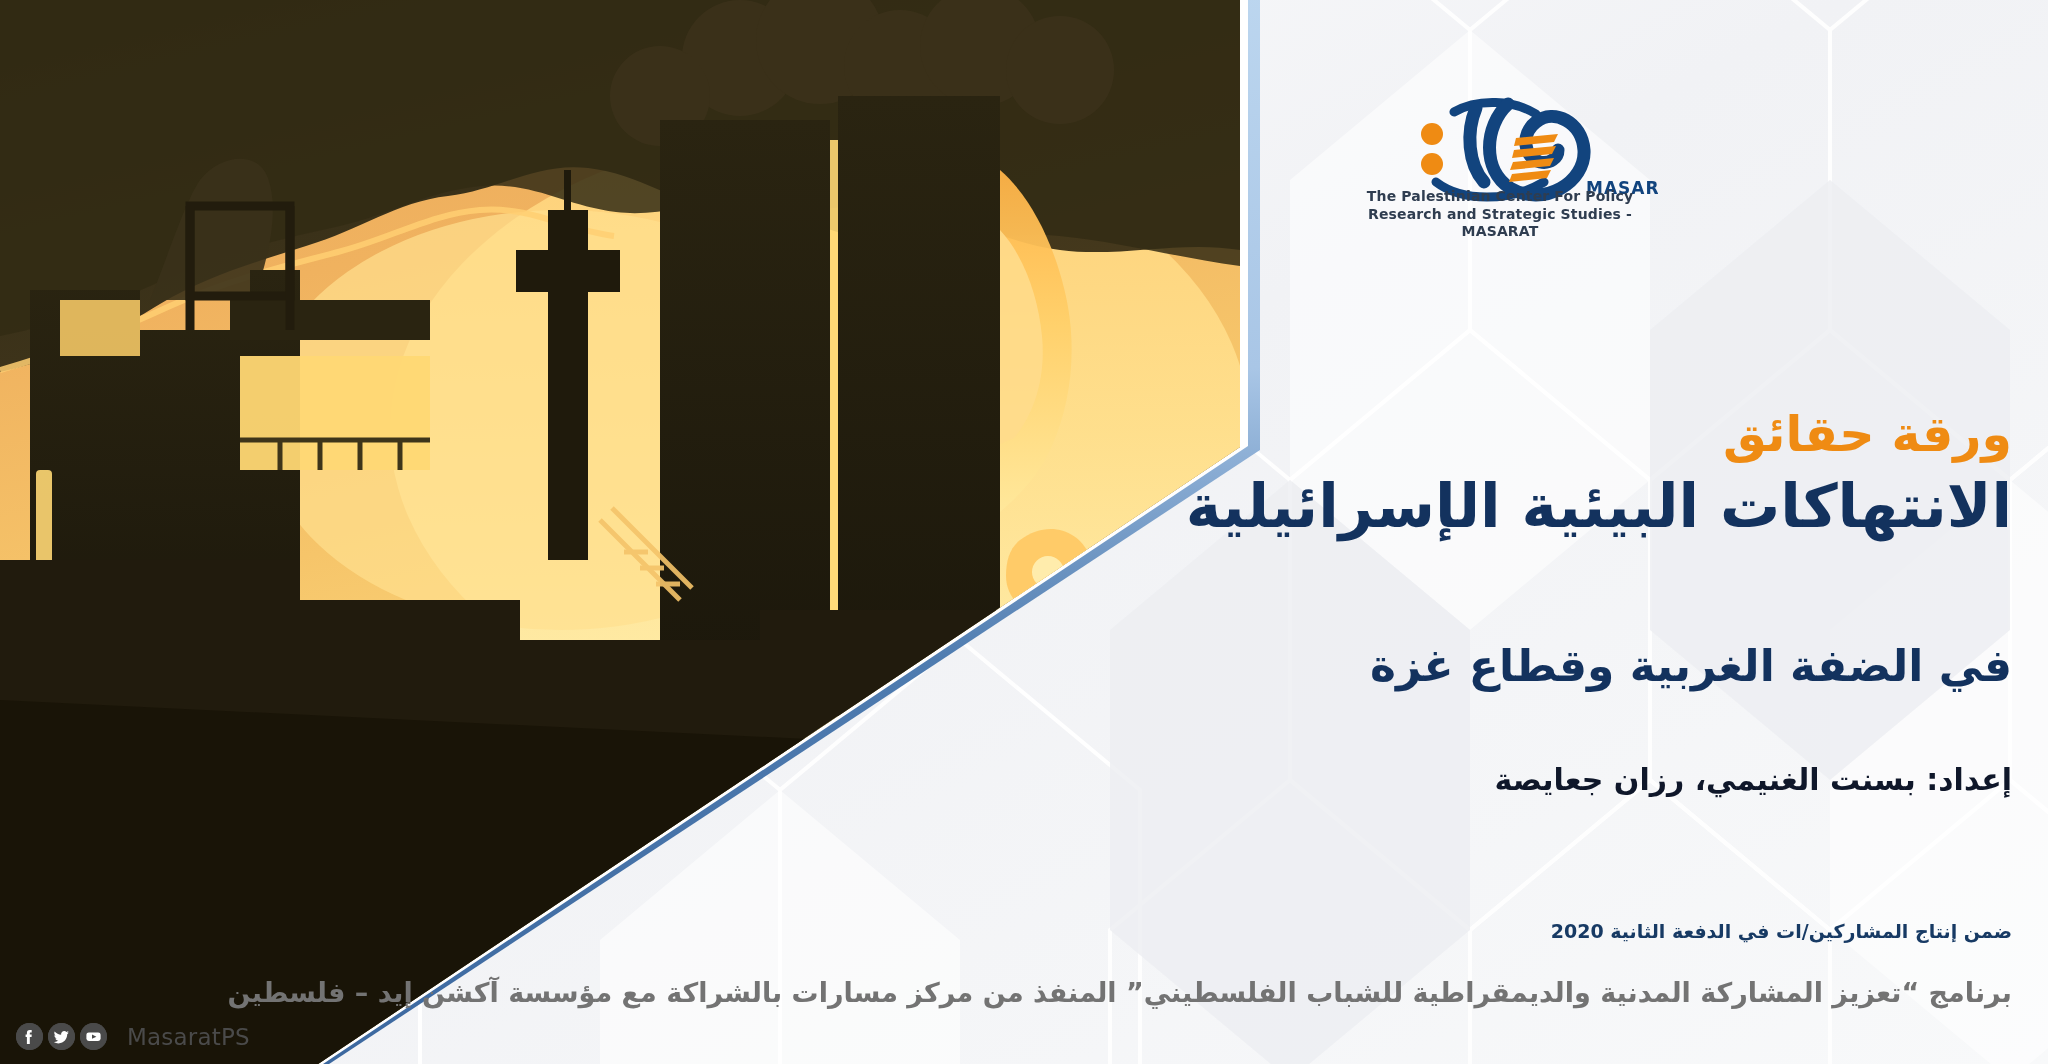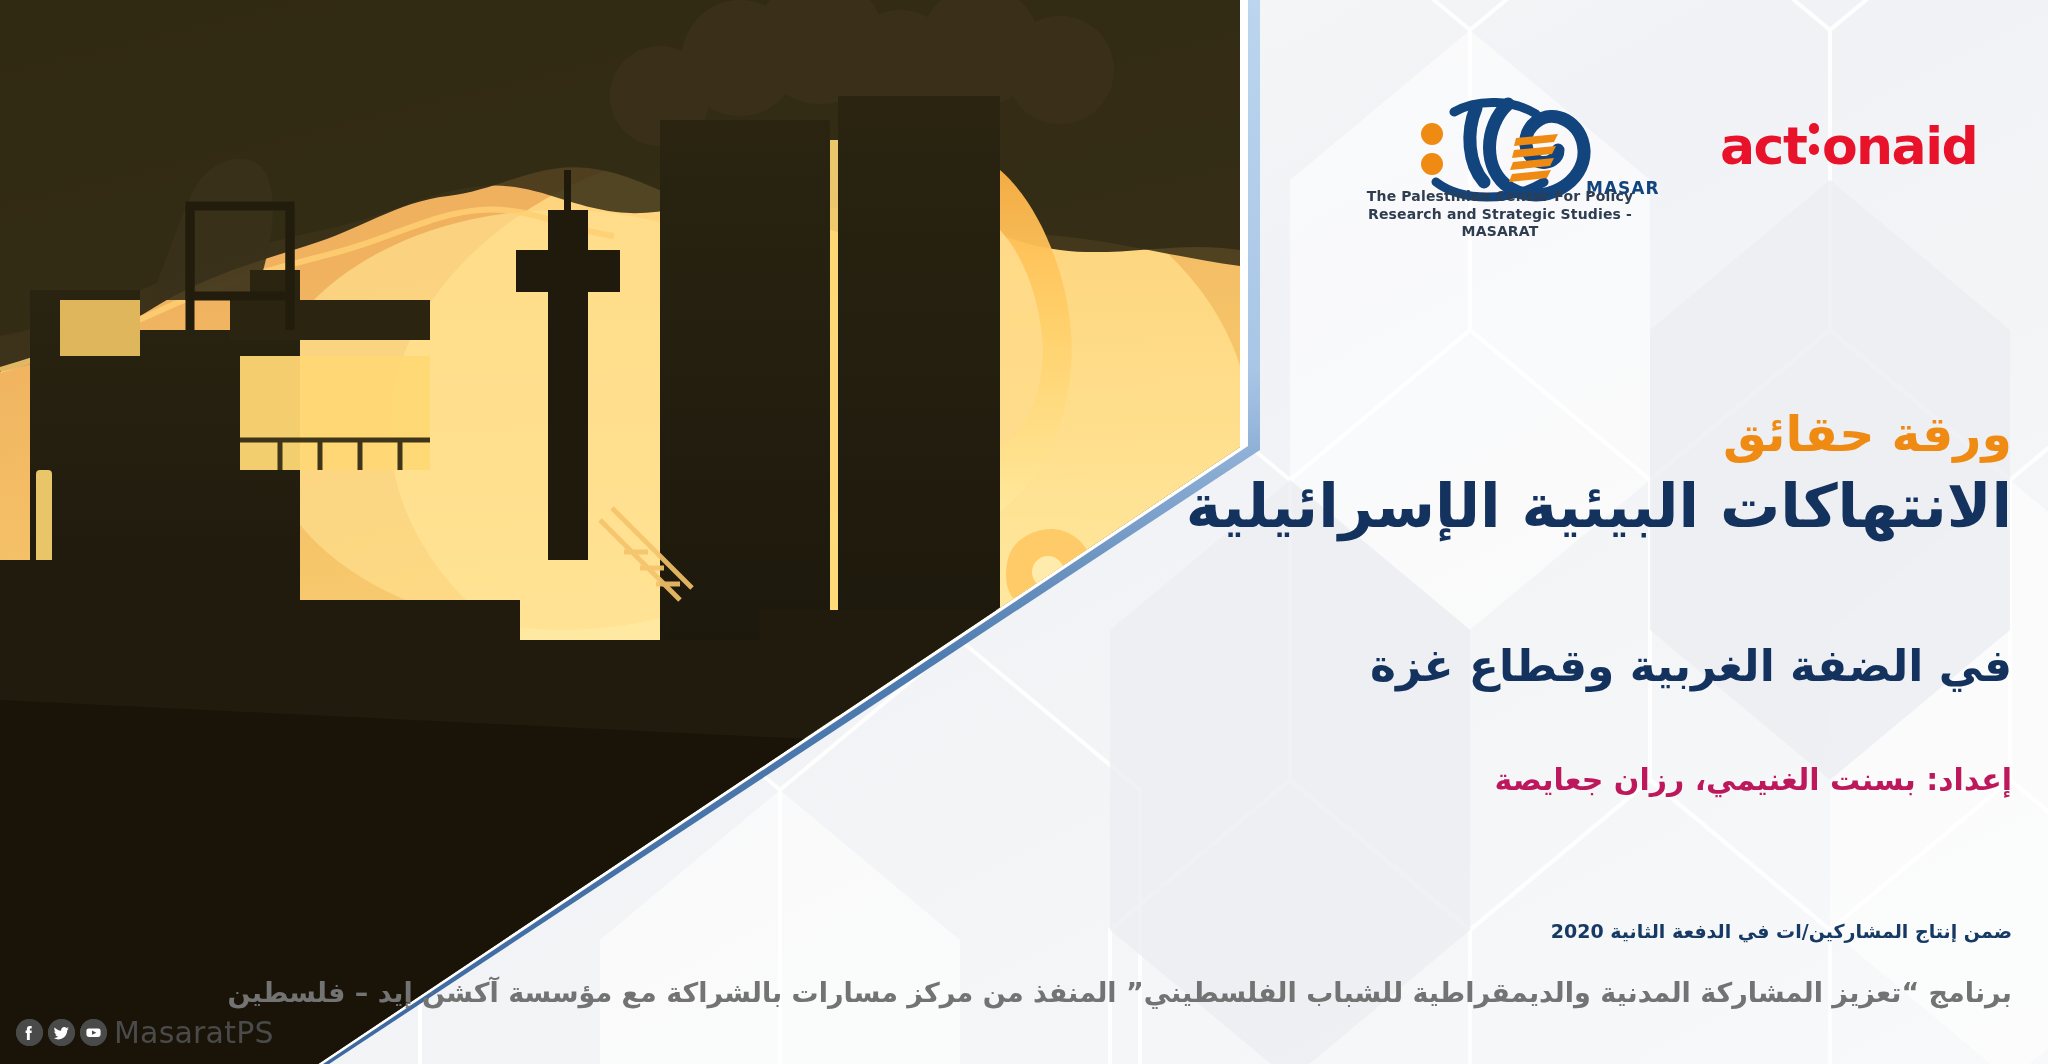--- a/index.html
+++ b/index.html
@@ -89,21 +89,21 @@
     position:absolute;right:0;top:472px;width:100%;
     font-size:60px;font-weight:800;color:#13325e;line-height:1.15;
     letter-spacing:-0.5px;
   }
   .title-sub{
     position:absolute;right:0;top:604px;width:100%;
     font-size:44px;font-weight:800;color:#13325e;line-height:1.2;margin-top:36px;
   }
   .authors{
     position:absolute;right:0;top:762px;width:100%;
-    font-size:30px;font-weight:800;color:#be185d;line-height:1.2;
+    font-size:30px;font-weight:800;color:#0f172a;line-height:1.2;
   }
   .footer1{
     position:absolute;right:0;top:920px;width:100%;
     font-size:19px;font-weight:700;color:#173a64;line-height:1.25;
   }
   .footer2{
     position:absolute;right:0;top:976px;width:1790px;
     font-size:27px;font-weight:700;color:#737373;line-height:1.25;
   }
 
@@ -112,21 +112,21 @@
     position:absolute;left:16px;bottom:14px;
     display:flex;align-items:center;gap:5px;
     direction:ltr;
   }
   .social .ico{
     width:27px;height:27px;border-radius:50%;background:#4a4a4a;
     display:flex;align-items:center;justify-content:center;
   }
   .social .ico svg{display:block;}
   .social .handle{
-    margin-left:2px;color:#4a4a4a;font-size:30px;font-weight:500;
+    margin-left:15px;color:#4a4a4a;font-size:23px;font-weight:500;
     letter-spacing:.2px;
   }
 </style>
 </head>
 <body>
 
 <div id="page">
 
   <div class="bg-panel"></div>
   <div class="hexwrap">
@@ -330,21 +330,20 @@
         <circle cx="74" cy="56" r="11" fill="#ef8b13"></circle>
         <circle cx="74" cy="86" r="11" fill="#ef8b13"></circle>
         <text x="228" y="116" fill="#12447e" font-size="17" font-weight="700" font-family="DejaVu Sans, Liberation Sans, sans-serif" letter-spacing="1">MASARAT</text>
       </svg>
     </div>
 
     <div class="masarat-caption">
       <div class="en">The Palestinian Center For Policy Research and Strategic Studies - MASARAT</div>
     </div>
 
-    <div class="actionaid"><span>act</span><span class="aa-colon"><i class="top"></i><i class="bot"></i></span><span>onaid</span></div>
   </div>
 
   <div class="textcol">
     <div class="kicker">ورقة حقائق</div>
     <div class="title-main">الانتهاكات البيئية الإسرائيلية</div>
     <div class="title-sub">في الضفة الغربية وقطاع غزة</div>
     <div class="authors">إعداد: بسنت الغنيمي، رزان جعايصة</div>
     <div class="footer1">ضمن إنتاج المشاركين/ات في الدفعة الثانية 2020</div>
     <div class="footer2">برنامج “تعزيز المشاركة المدنية والديمقراطية للشباب الفلسطيني” المنفذ من مركز مسارات بالشراكة مع مؤسسة آكشن إيد – فلسطين</div>
   </div>

